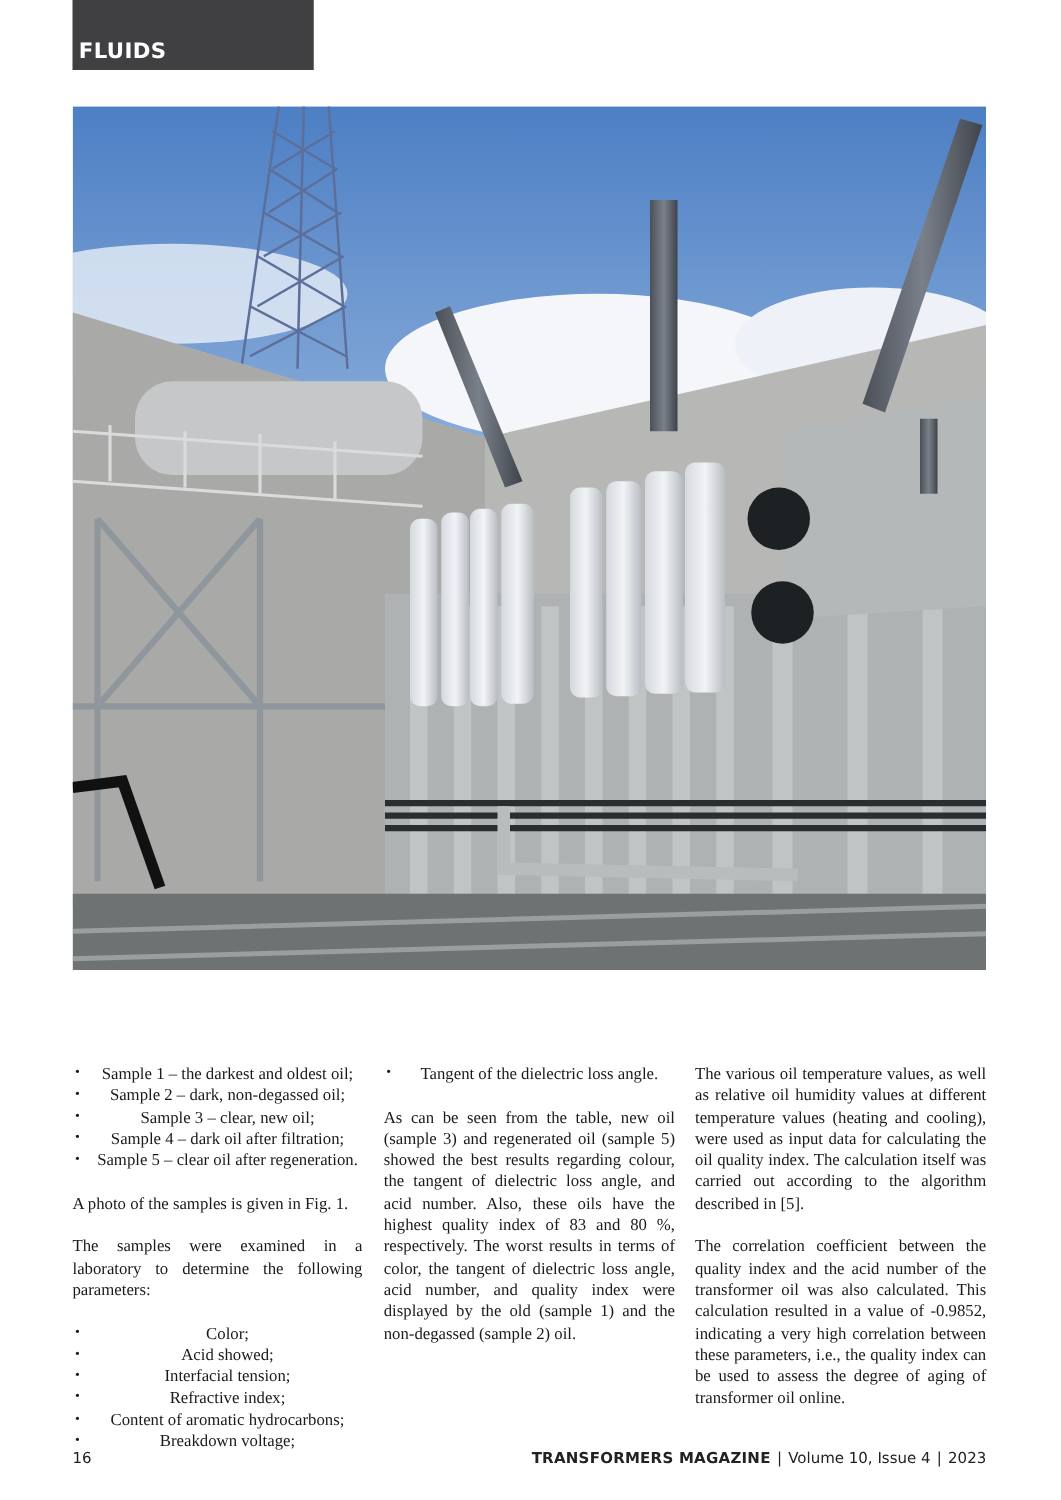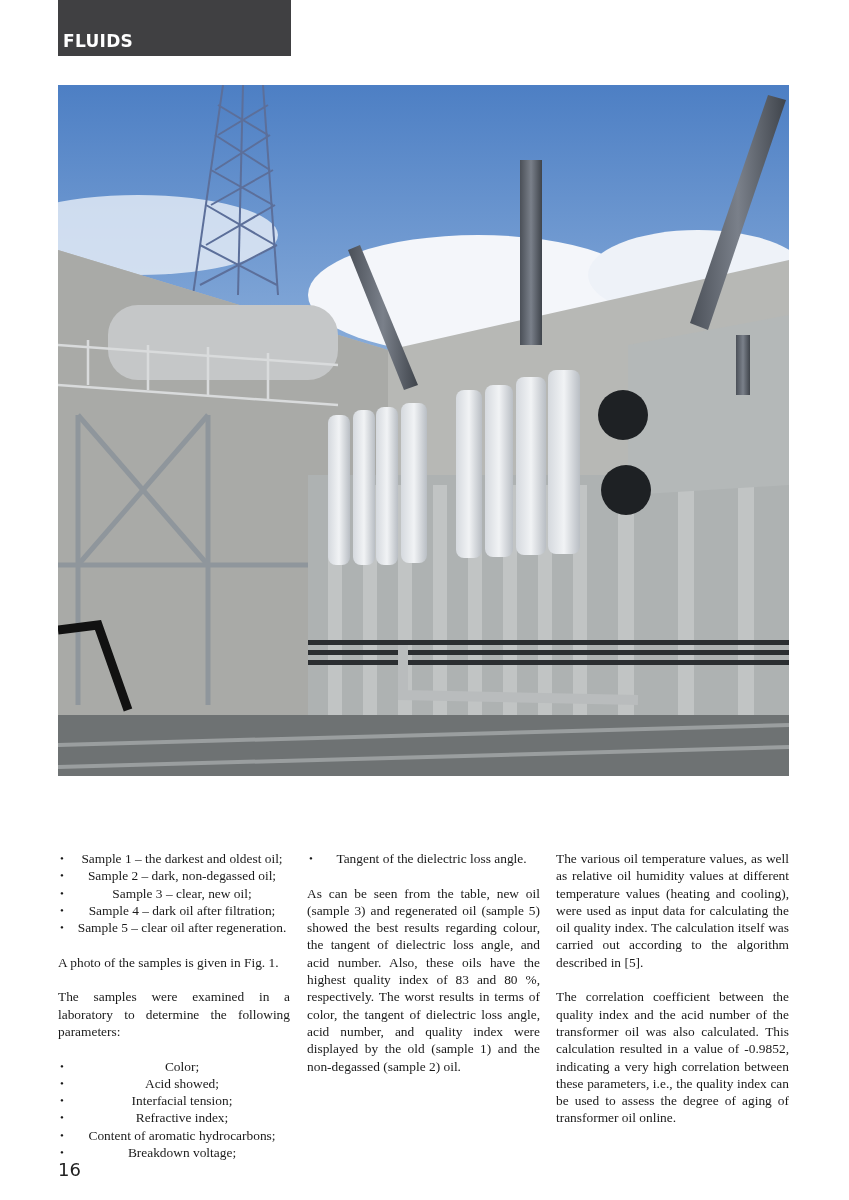--- a/index.html
+++ b/index.html
@@ -1,29 +1,29 @@
 <!DOCTYPE html>
 <html><head>
 <meta charset="utf-8">
 <style>
   html,body{margin:0;padding:0;background:#fff;}
   body{width:849px;height:1200px;position:relative;overflow:hidden;font-family:"Liberation Serif","DejaVu Serif",serif;color:#1a1a1a;}
-  .section-tab{position:absolute;left:58px;top:0;width:233px;height:56px;background:#404042;}
+  .section-tab{position:absolute;left:58px;top:0;width:193px;height:56px;background:#404042;}
   .section-tab span{position:absolute;left:5px;bottom:5px;color:#fff;font-family:"DejaVu Sans",sans-serif;font-weight:bold;font-size:17px;letter-spacing:0.3px;}
   .photo{position:absolute;left:58px;top:85px;width:731px;height:691px;overflow:hidden;}
   .photo svg{display:block;width:100%;height:100%;}
   .col{position:absolute;top:850px;font-size:13.4px;line-height:17.3px;}
   .col p{margin:0 0 17.3px 0;text-align:justify;hyphens:auto;}
   .col ul{list-style:none;margin:0 0 17.3px 0;padding:0;text-align:center;}
   .col li{position:relative;padding-left:16px;}
   .col li::before{content:"•";position:absolute;left:2px;top:0;font-size:11px;}
   .c1{left:58px;width:232px;}
   .c2{left:307px;width:233px;}
   .c3{left:556px;width:233px;}
-  .footer{position:absolute;top:1159px;left:58px;width:731px;height:18px;font-family:"DejaVu Sans",sans-serif;font-size:18px;color:#222;}
+  .footer{position:absolute;top:1159px;left:58px;width:731px;height:18px;font-family:"DejaVu Sans",sans-serif;font-size:12px;color:#222;}
   .footer .pg{position:absolute;left:0;top:0;}
   .footer .right{position:absolute;right:0;top:0;white-space:nowrap;}
   .footer .mag{font-weight:bold;letter-spacing:0.2px;}
   .footer .sep{margin:0 5px;}
 </style>
 </head>
 <body>
 
 <div class="section-tab">
   <span>FLUIDS</span>
@@ -162,13 +162,16 @@
   <p>As can be seen from the table, new oil (sample 3) and regenerated oil (sample 5) showed the best results regarding colour, the tangent of dielectric loss angle, and acid number. Also, these oils have the highest quality index of 83 and 80 %, respectively. The worst results in terms of color, the tangent of dielectric loss angle, acid number, and quality index were displayed by the old (sample 1) and the non-degassed (sample 2) oil.</p>
 </div>
 
 <div class="col c3">
   <p>The various oil temperature values, as well as relative oil humidity values at different temperature values (heating and cooling), were used as input data for calculating the oil quality index. The calculation itself was carried out according to the algorithm described in [5].</p>
   <p>The correlation coefficient between the quality index and the acid number of the transformer oil was also calculated. This calculation resulted in a value of -0.9852, indicating a very high correlation between these parameters, i.e., the quality index can be used to assess the degree of aging of transformer oil online.</p>
 </div>
 
 <div class="footer">
   <span class="pg">16</span>
+  <span class="right">
+    <span class="mag">TRANSFORMERS MAGAZINE</span><span class="sep">|</span><span>Volume 10, Issue 4</span><span class="sep">|</span><span>2023</span>
+  </span>
 </div>
 
 </body></html>

